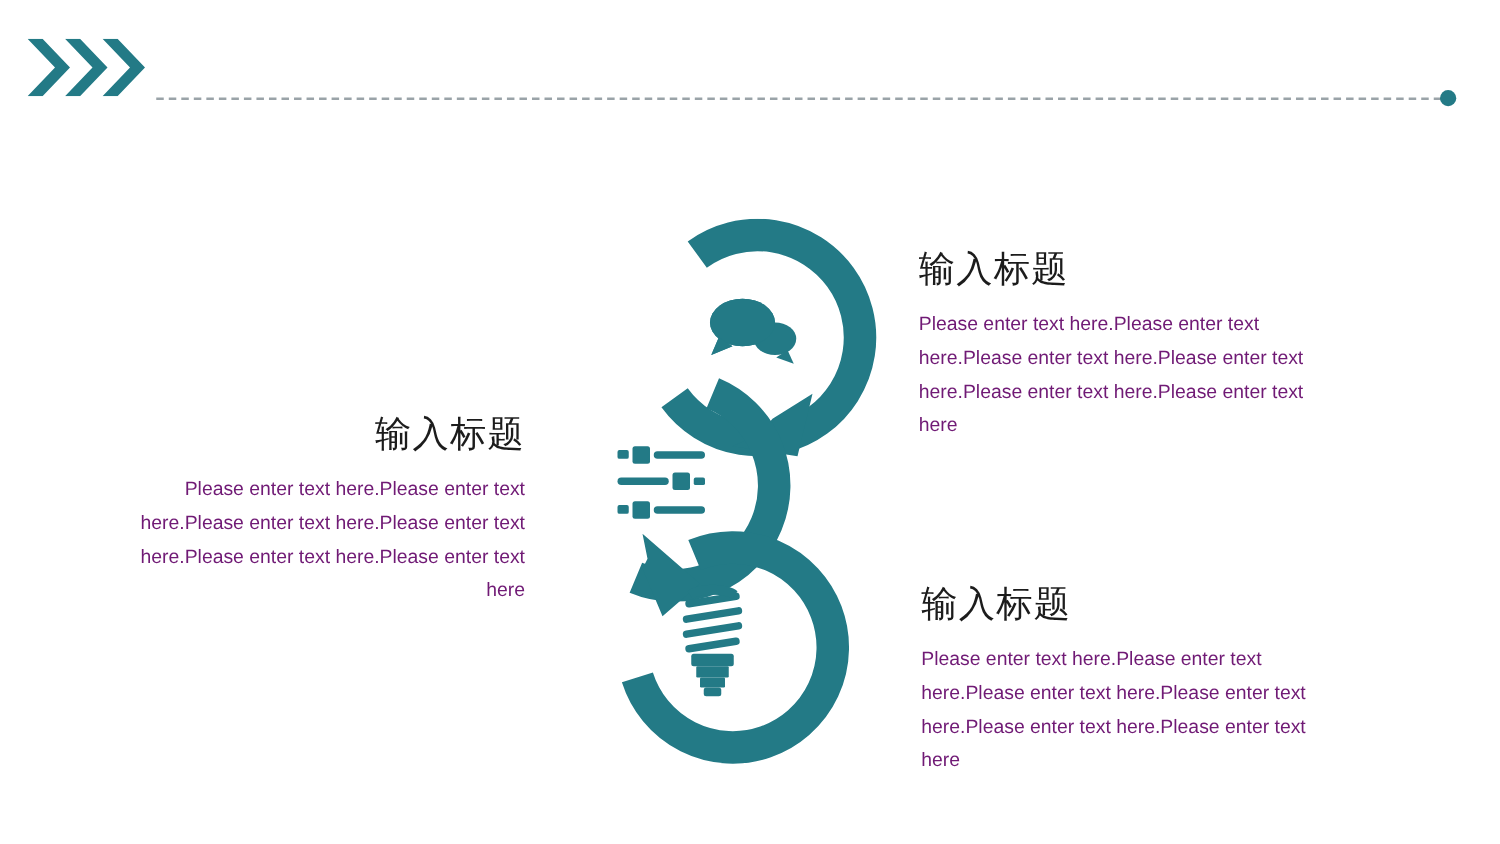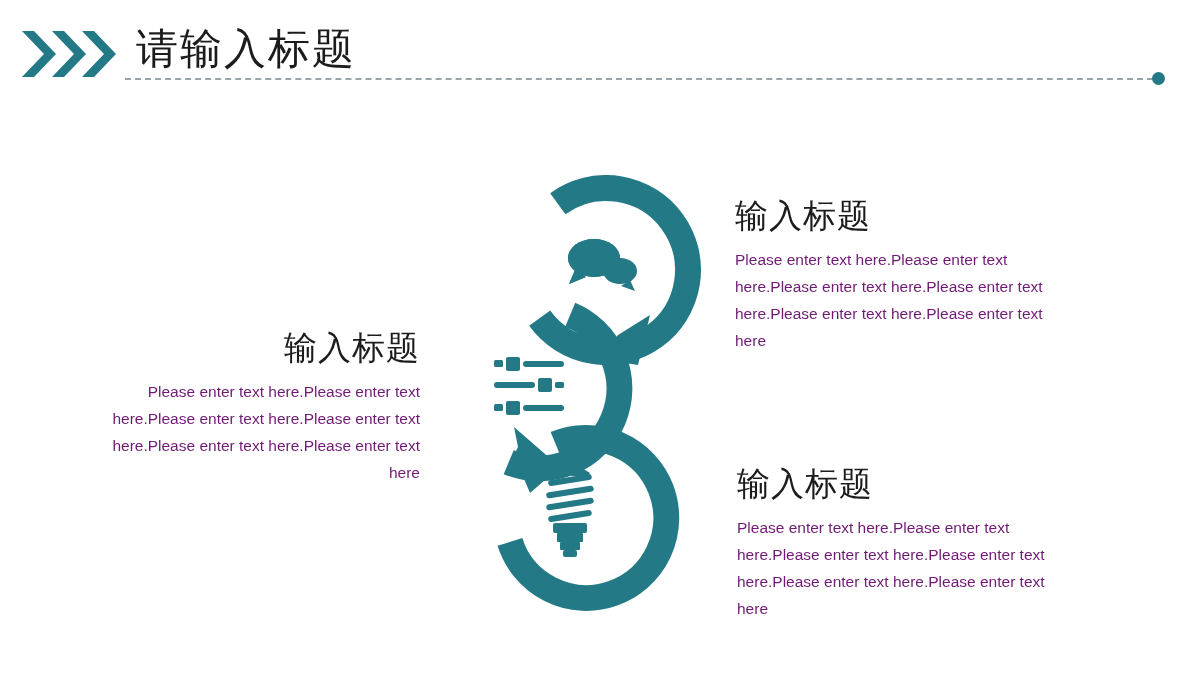--- a/index.html
+++ b/index.html
@@ -67,21 +67,21 @@
     top: 175px;
     width: 320px;
     height: 440px;
   }
 
   
   .text-block {
     position: absolute;
   }
   .block-heading {
-    font-size: 33px;
+    font-size: 29px;
     line-height: 40px;
     color: #1c1c1c;
     font-weight: 400;
     margin: 0 0 10px 0;
     letter-spacing: 1px;
     white-space: nowrap;
   }
   .block-body {
     font-size: 15.5px;
     line-height: 27px;
@@ -114,21 +114,20 @@
 <div id="slide-header">
 
   <div id="chevron-group">
     <svg width="96" height="46" viewBox="0 0 96 46" xmlns="http://www.w3.org/2000/svg">
       <polygon points="0,0 12,0 34,23 12,46 0,46 22,23" fill="#237a86"></polygon>
       <polygon points="30,0 42,0 64,23 42,46 30,46 52,23" fill="#237a86"></polygon>
       <polygon points="60,0 72,0 94,23 72,46 60,46 82,23" fill="#237a86"></polygon>
     </svg>
   </div>
 
-  <div id="slide-title">请输入标题</div>
 
   <div id="title-rule"></div>
   <div id="title-rule-dot"></div>
 </div>
 
 <div id="cycle-diagram">
   <svg width="320" height="440" viewBox="0 0 320 440" xmlns="http://www.w3.org/2000/svg">
 
     <g>
       <path d="M 196,13

